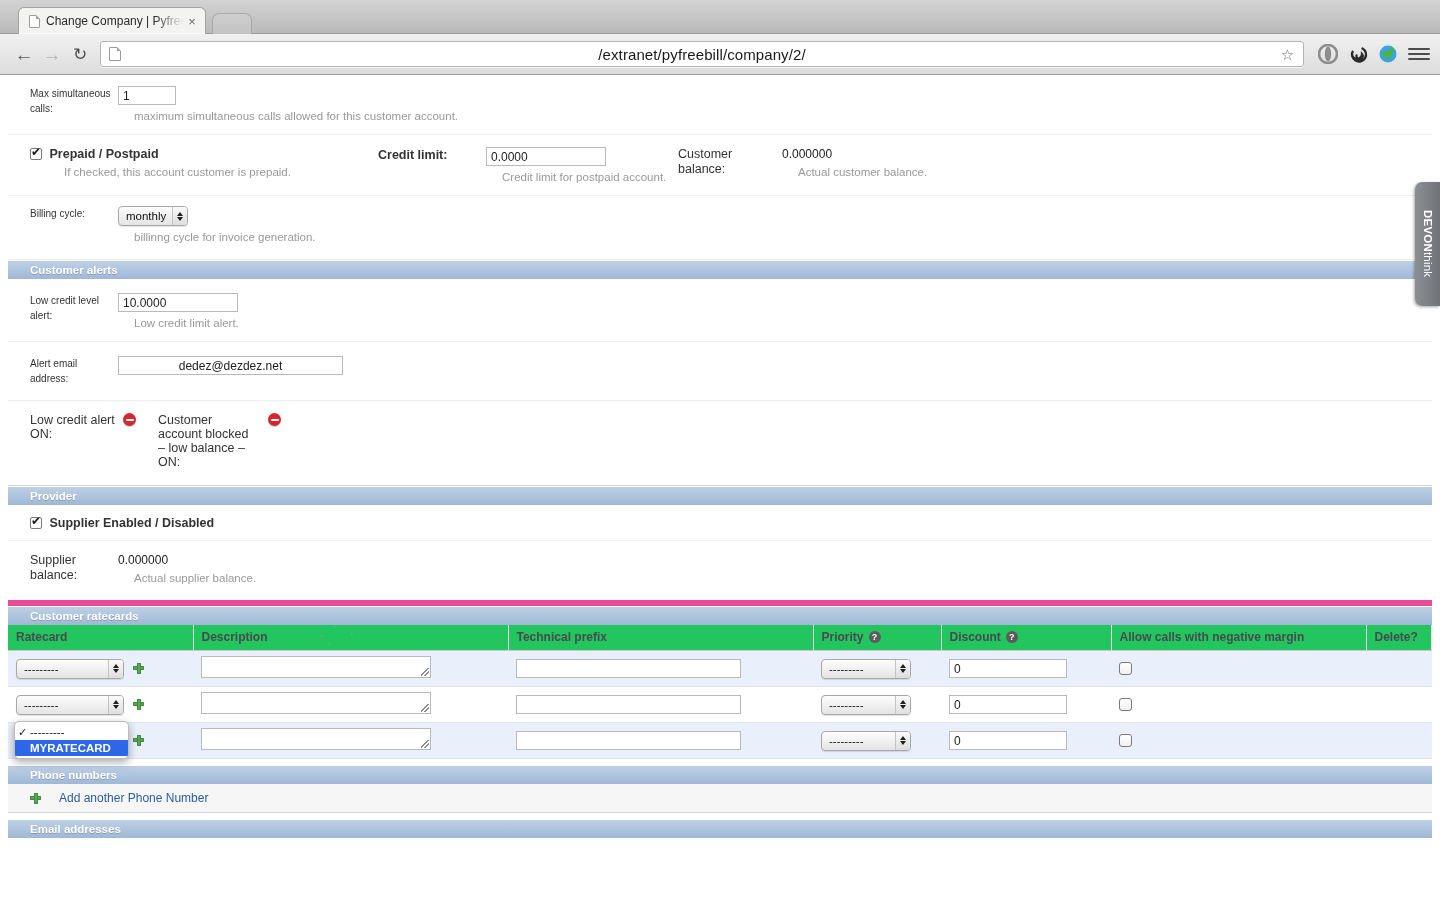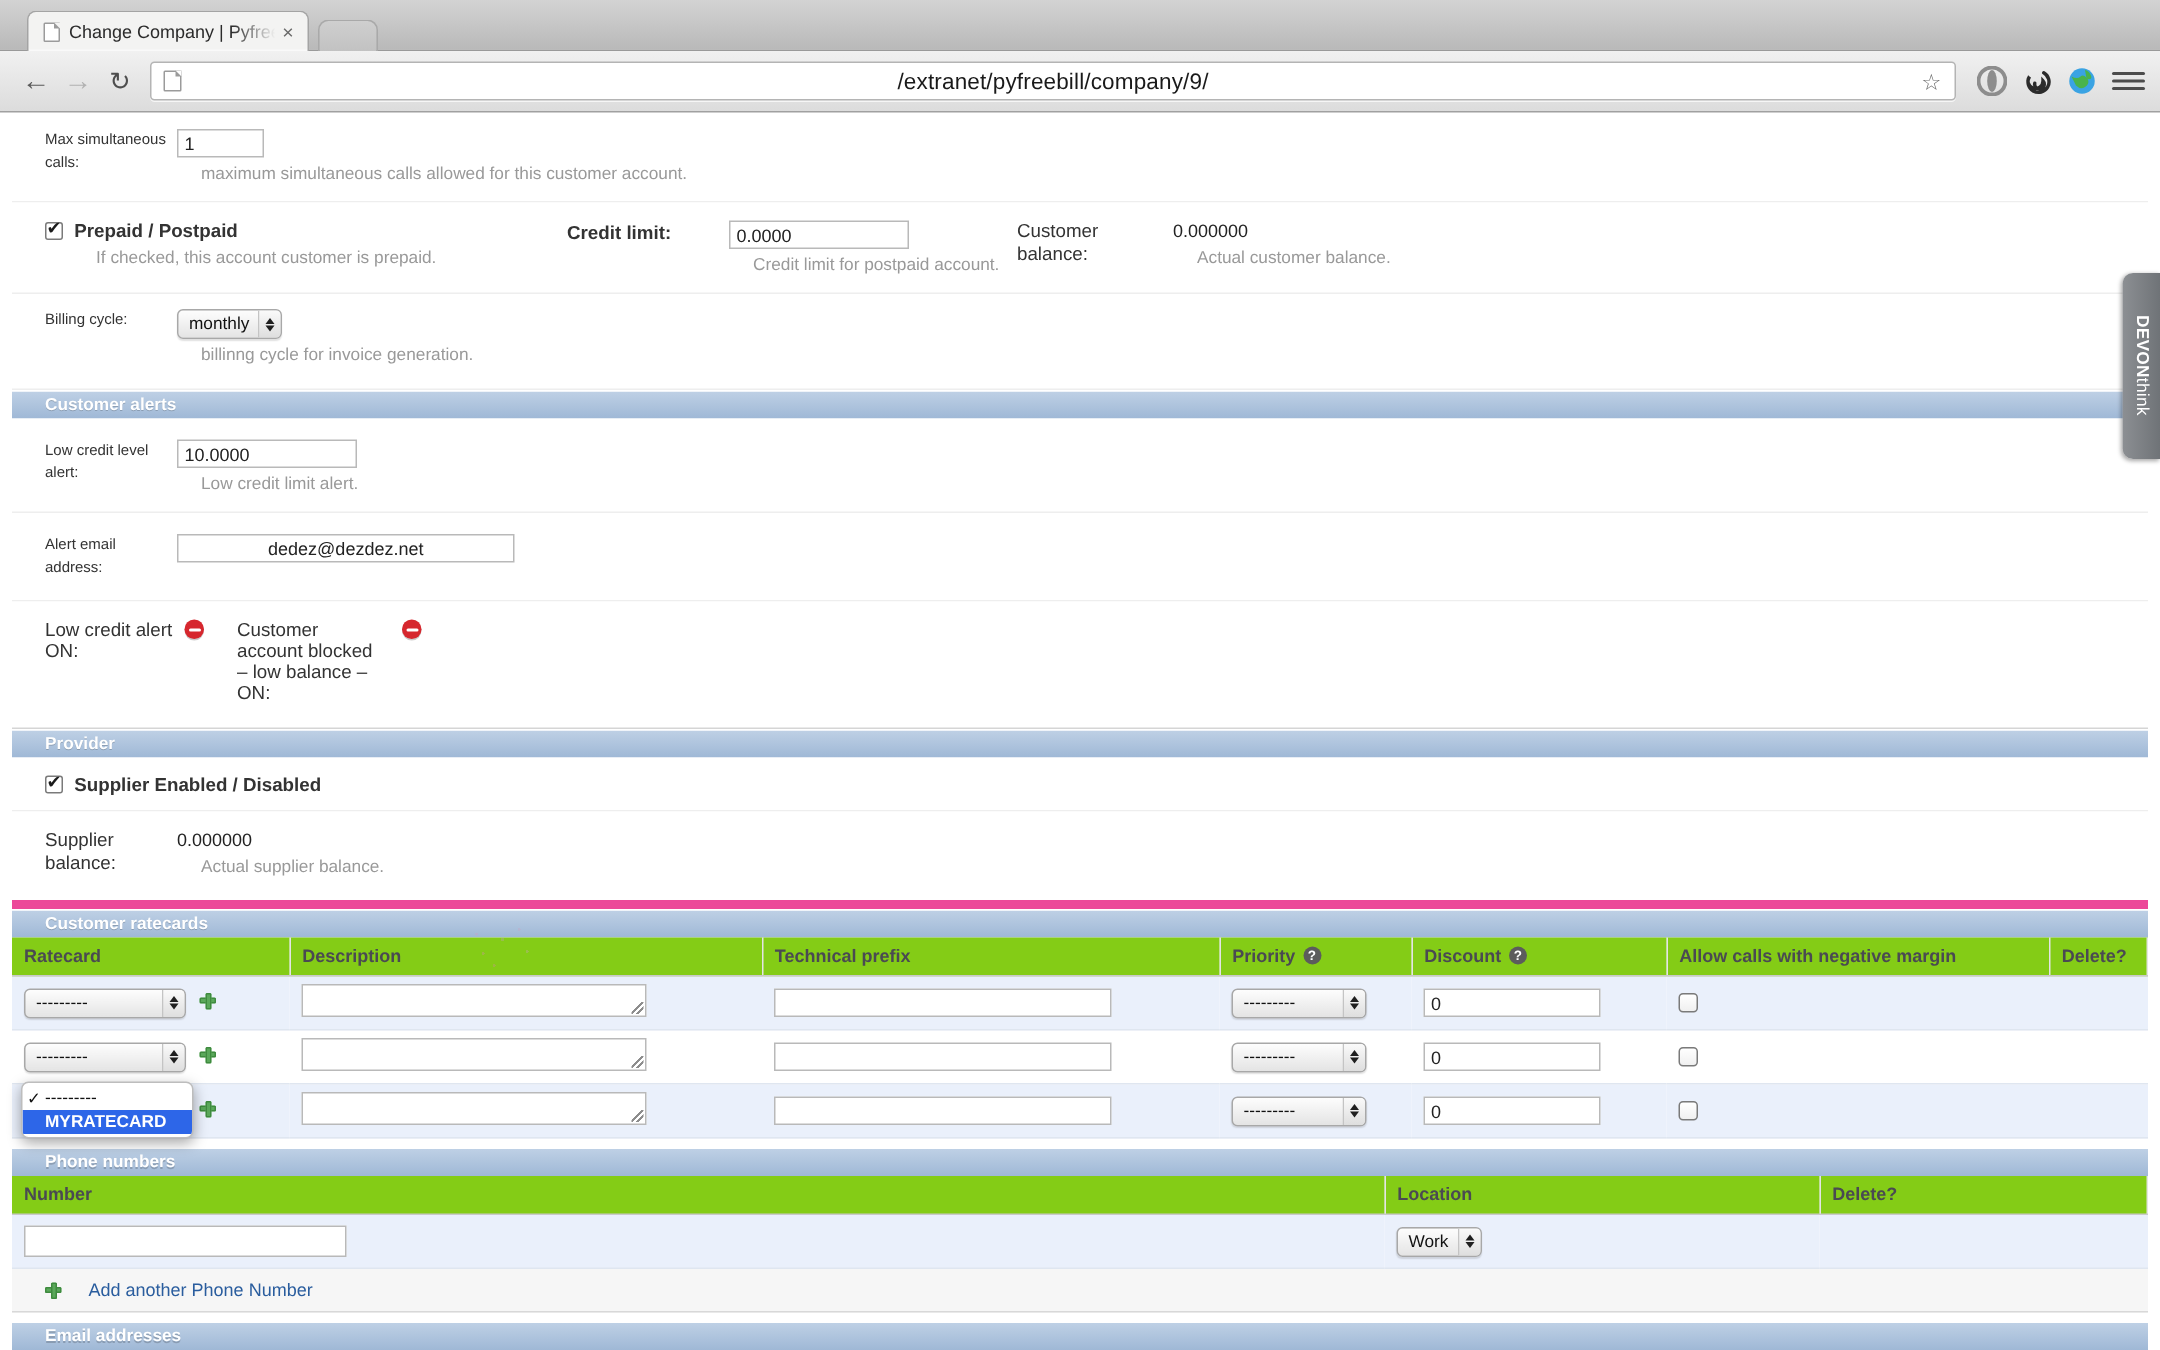--- a/index.html
+++ b/index.html
@@ -155,21 +155,21 @@
     background:linear-gradient(to bottom,#bed0e5,#9fb8d6);
     color:#fff; font-weight:bold; font-size:11.5px;
     border-top:1px solid #fff;
     text-shadow:0 1px 0 rgba(0,0,0,.18);
   }
 
   
   table.grid { width:100%; border-collapse:collapse; }
   table.grid th {
     text-align:left; font-size:12px; font-weight:bold; color:#4a4a52;
-    padding:5px 8px 6px 8px; background:#84cc16;
+    padding:5px 8px 6px 8px; background:#22c55e;
     border-bottom:1px solid #c9c9c9; border-right:1px solid #e4e4e4;
     white-space:nowrap;
   }
   table.grid td {
     padding:5px 8px; border-bottom:1px solid #dfe6f0; vertical-align:middle;
   }
   table.grid tr.odd td { background:#eaf0fb; }
   table.grid tr.even td { background:#ffffff; }
   .qmark {
     display:inline-block; width:12px; height:12px; border-radius:50%;
@@ -273,21 +273,21 @@
     </div>
   </div>
 
   <div class="chrome-toolbar">
     <div class="nav-btn">←</div>
     <div class="nav-btn disabled">→</div>
     <div class="nav-btn reload">↻</div>
 
     <div class="omnibox">
       <span class="omni-icon"></span>
-      <span class="omni-url">/extranet/pyfreebill/company/9/</span>
+      <span class="omni-url">/extranet/pyfreebill/company/2/</span>
       <span class="omni-star">☆</span>
     </div>
 
     <div class="ext-icons">
       <svg class="ext-ico" viewBox="0 0 20 20">
         <circle cx="10" cy="10" r="9" fill="none" stroke="#8d8d8d" stroke-width="2.6"></circle>
         <ellipse cx="10" cy="10" rx="3.2" ry="7.4" fill="#8d8d8d"></ellipse>
       </svg>
       <svg class="ext-ico" viewBox="0 0 20 20">
         <path d="M14.5 4.5 A7 7 0 1 1 5 7 A5 5 0 1 0 14 10 A3.2 3.2 0 1 1 8.5 11.5" fill="none" stroke="#2b2b2b" stroke-width="2.3" stroke-linecap="round"></path>
@@ -495,46 +495,20 @@
               </span>
             </td>
             <td><input class="txt" type="text" style="width: 118px;" value="0"></td>
             <td><span class="chk square" style="display:inline-block"></span></td>
             <td></td>
           </tr>
         </tbody>
       </table>
 
       <div class="sect-head" style="margin-top:6px">Phone numbers</div>
-      <table class="grid">
-        <thead>
-          <tr>
-            <th style="width:915px">Number</th>
-            <th style="width:290px">Location</th>
-            <th>Delete?</th>
-          </tr>
-        </thead>
-        <tbody>
-          <tr class="odd">
-            <td style="padding:7px 8px">
-              <input class="txt" type="text" style="width: 215px; height: 21px;">
-            </td>
-            <td>
-              <span class="sel">
-                <span class="selval">Work</span>
-                <span class="arrows">
-                    <b class="up"></b>
-                    <b class="dn"></b>
-                  </span>
-              </span>
-            </td>
-            <td></td>
-          </tr>
-        </tbody>
-      </table>
       <div class="addlink">
         <span class="plus" style="margin-left:0"></span>
         <a href="#">Add another Phone Number</a>
       </div>
 
       <div class="sect-head" style="margin-top:6px">Email addresses</div>
 
     </div>
 
     <div class="artifact"></div>

